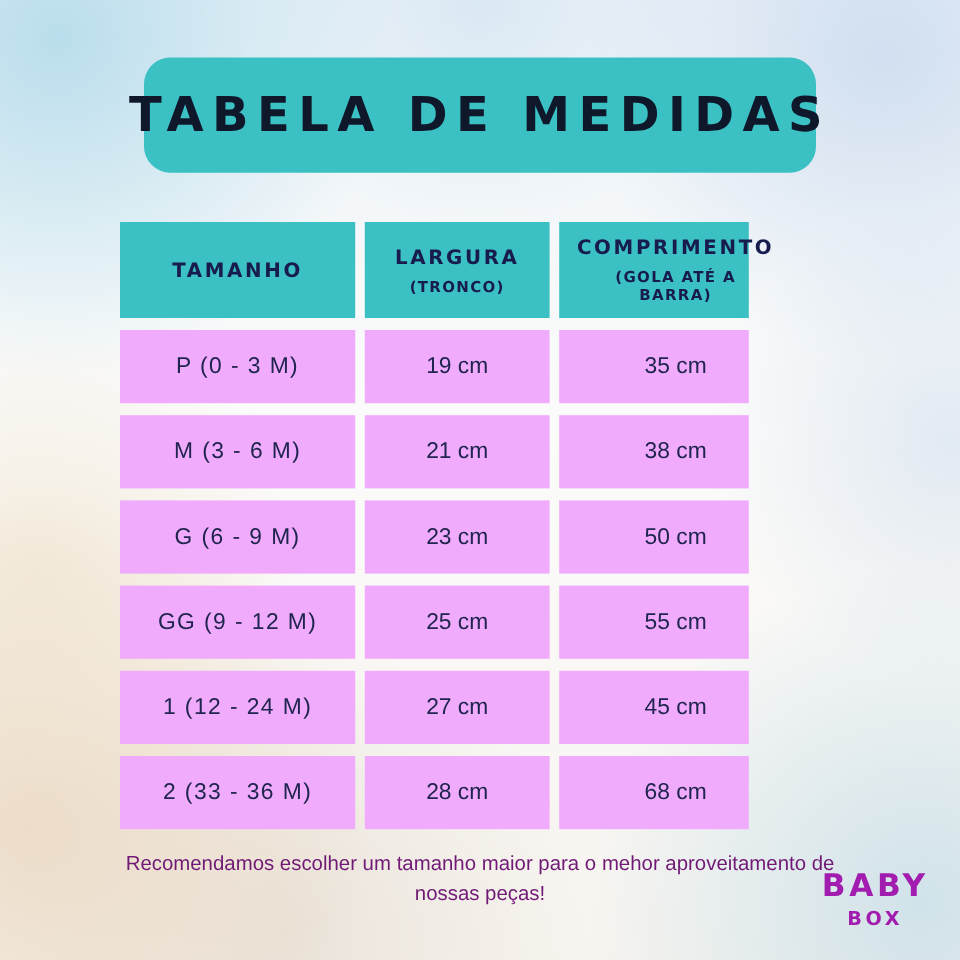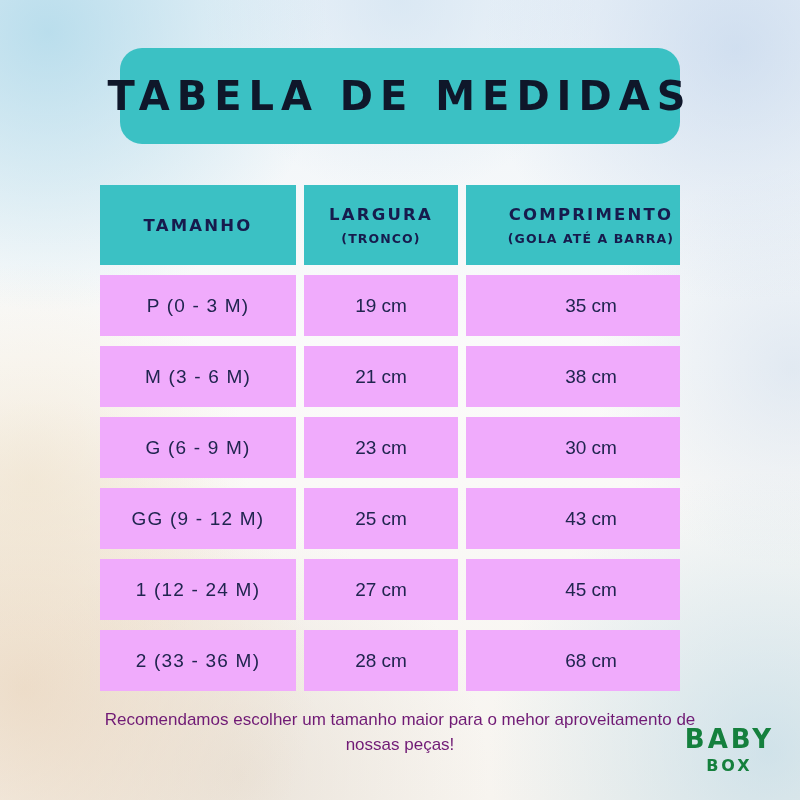--- a/index.html
+++ b/index.html
@@ -81,21 +81,21 @@
     display: flex;
     flex-direction: column;
     align-items: center;
     justify-content: center;
     text-align: center;
   }
 
   
   .c0 { width: 196px; }
   .c1 { width: 154px; }
-  .c2 { width: 214px; padding-left: 36px; }
+  .c2 { width: 158px; padding-left: 36px; }
 
   
   .header-row .cell {
     background: #3bc1c4;
     height: 80px;
     color: #171b4d;
   }
   .h-main {
     font-size: 16.5px;
     font-weight: bold;
@@ -138,21 +138,21 @@
     position: absolute;
     right: 26px;
     bottom: 26px;
     text-align: center;
     line-height: 1;
   }
   .logo-line {
     font-family: "DejaVu Sans", sans-serif;
     font-weight: bold;
     letter-spacing: 3px;
-    color: #15803d;
+    color: #a21caf;
   }
   .logo-1 { font-size: 26px; }
   .logo-2 { font-size: 16px; margin-top: 6px; }
 </style>
 </head>
 <body>
 
 <div class="bg"></div>
 
 <div class="sheet">
@@ -185,27 +185,27 @@
 
     <div class="row data-row">
       <div class="cell c0">M  (3 - 6 M)</div>
       <div class="cell c1">21 cm</div>
       <div class="cell c2">38 cm</div>
     </div>
 
     <div class="row data-row">
       <div class="cell c0">G  (6 - 9 M)</div>
       <div class="cell c1">23 cm</div>
-      <div class="cell c2">30 cm</div>
+      <div class="cell c2">50 cm</div>
     </div>
 
     <div class="row data-row">
       <div class="cell c0">GG  (9 - 12 M)</div>
       <div class="cell c1">25 cm</div>
-      <div class="cell c2">43 cm</div>
+      <div class="cell c2">55 cm</div>
     </div>
 
     <div class="row data-row">
       <div class="cell c0">1  (12 - 24 M)</div>
       <div class="cell c1">27 cm</div>
       <div class="cell c2">45 cm</div>
     </div>
 
     <div class="row data-row">
       <div class="cell c0">2  (33 - 36 M)</div>

